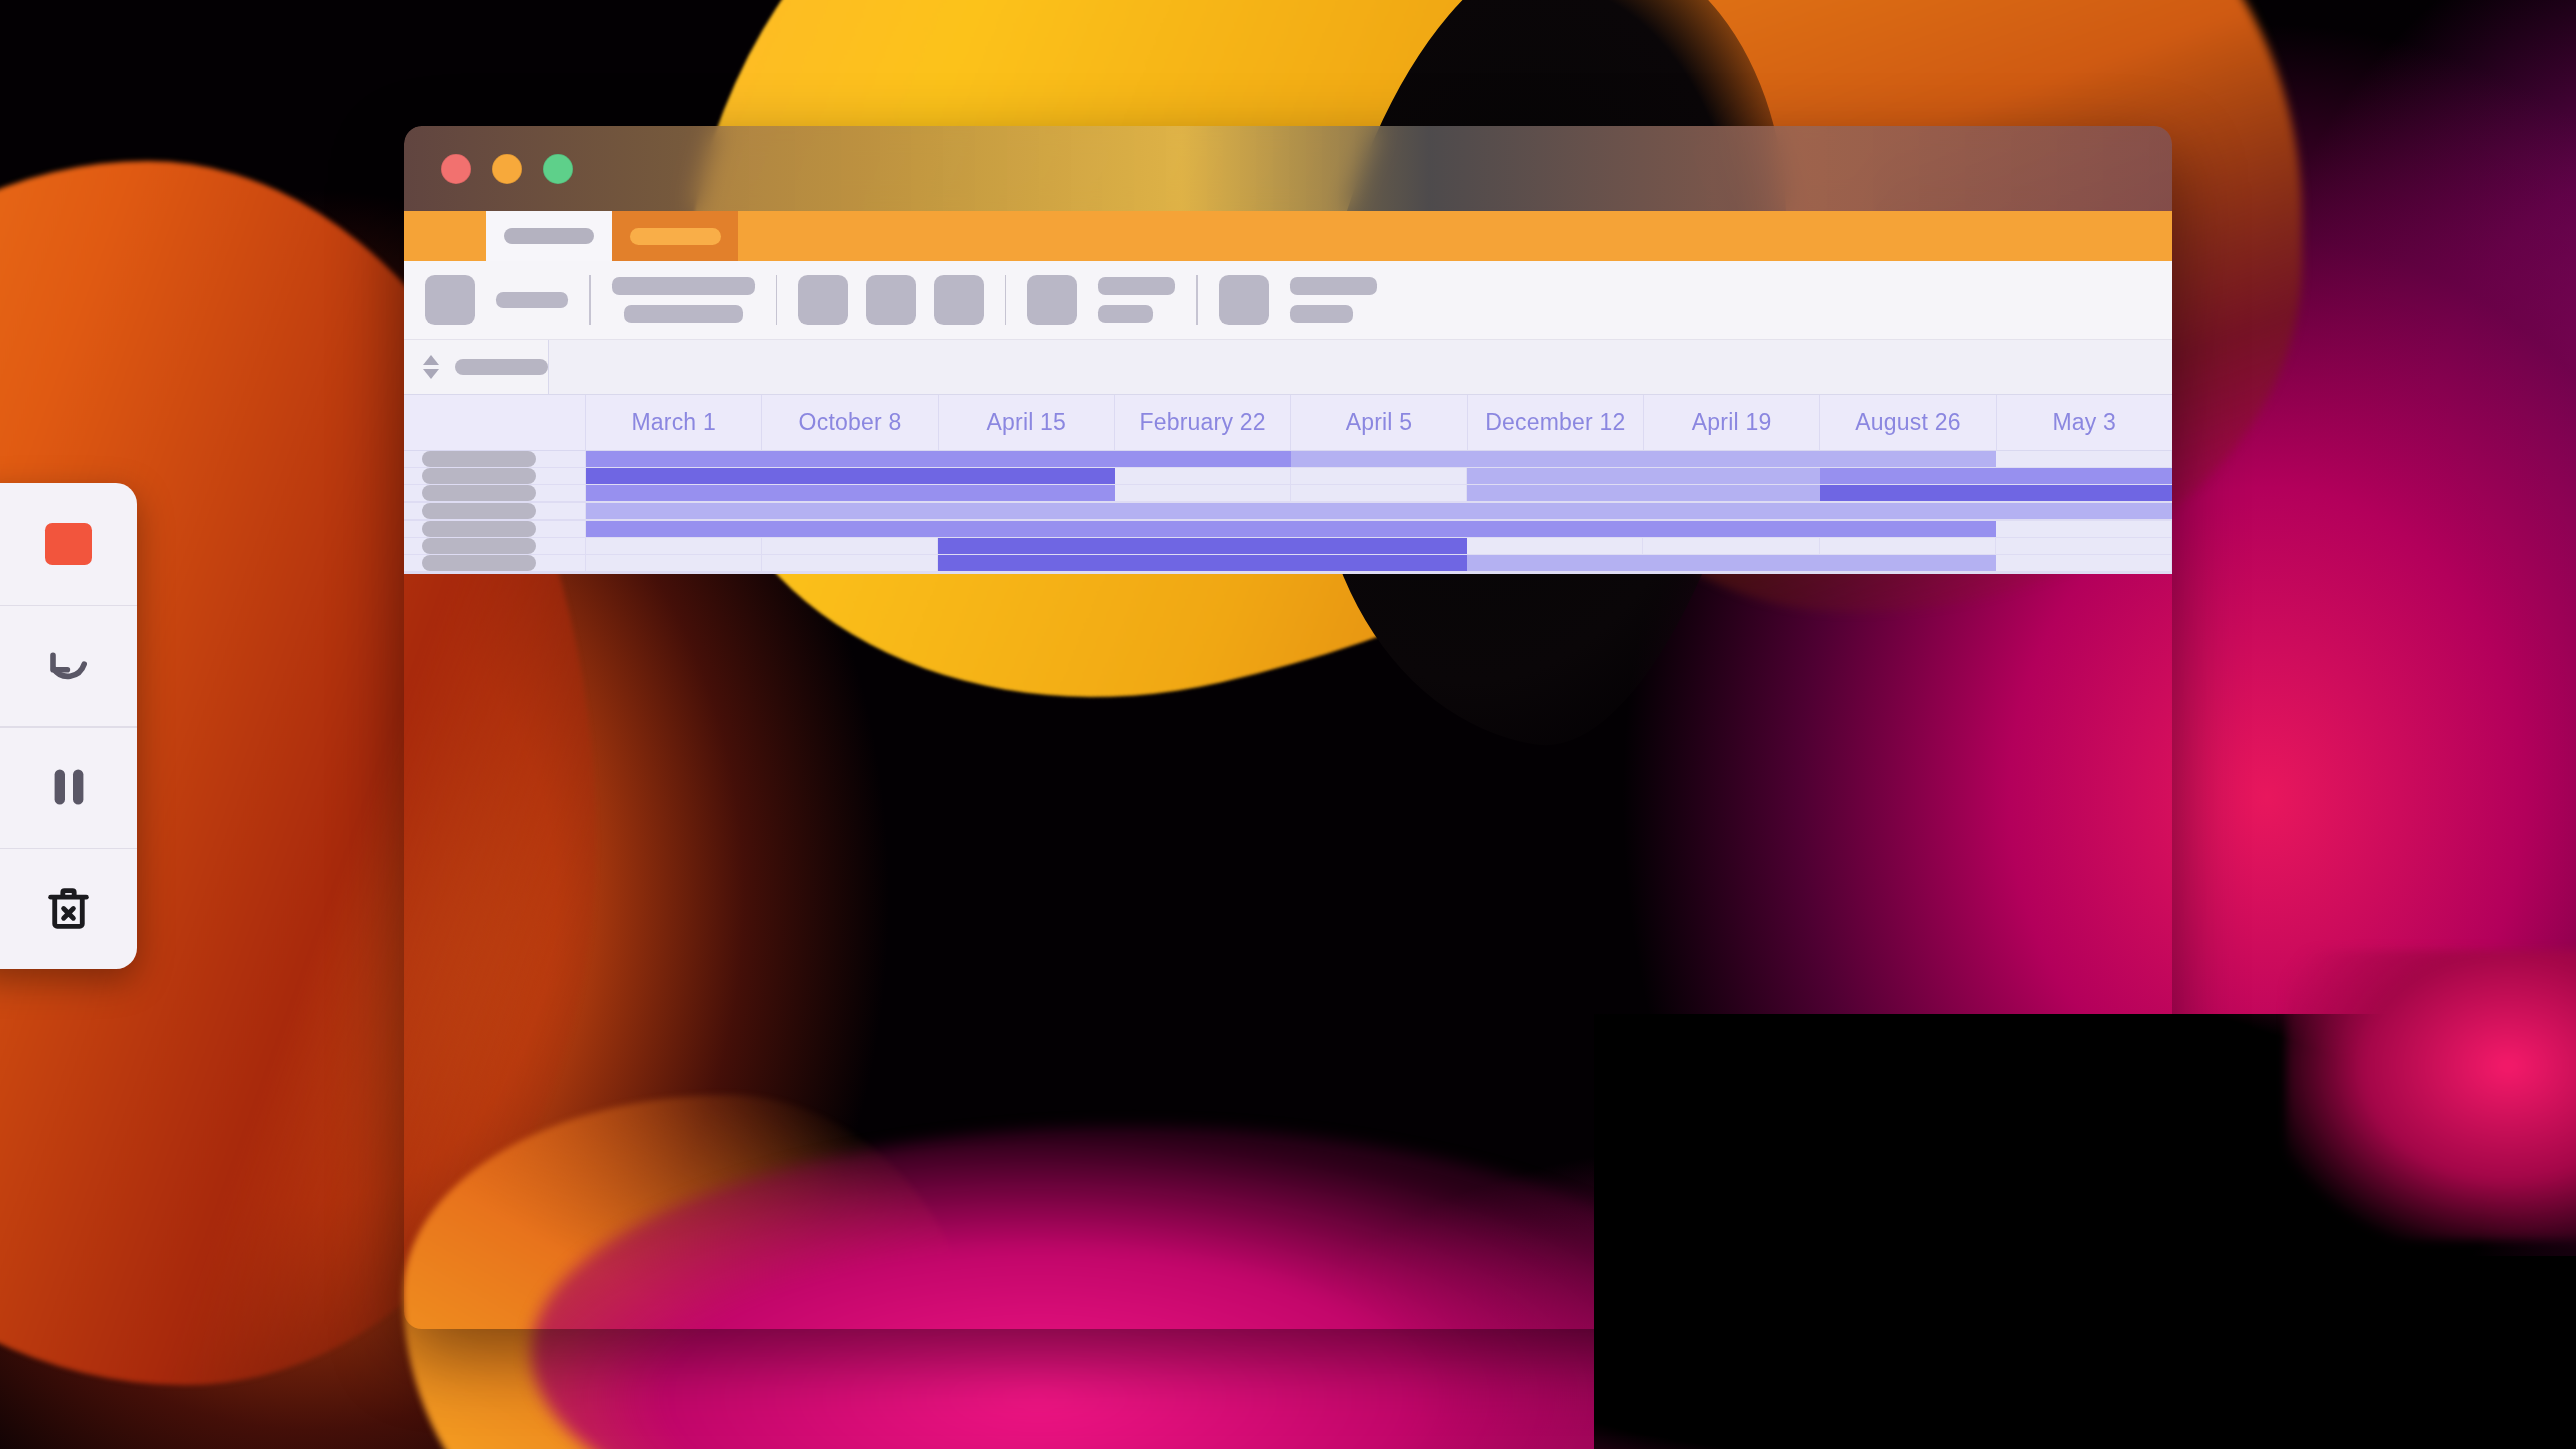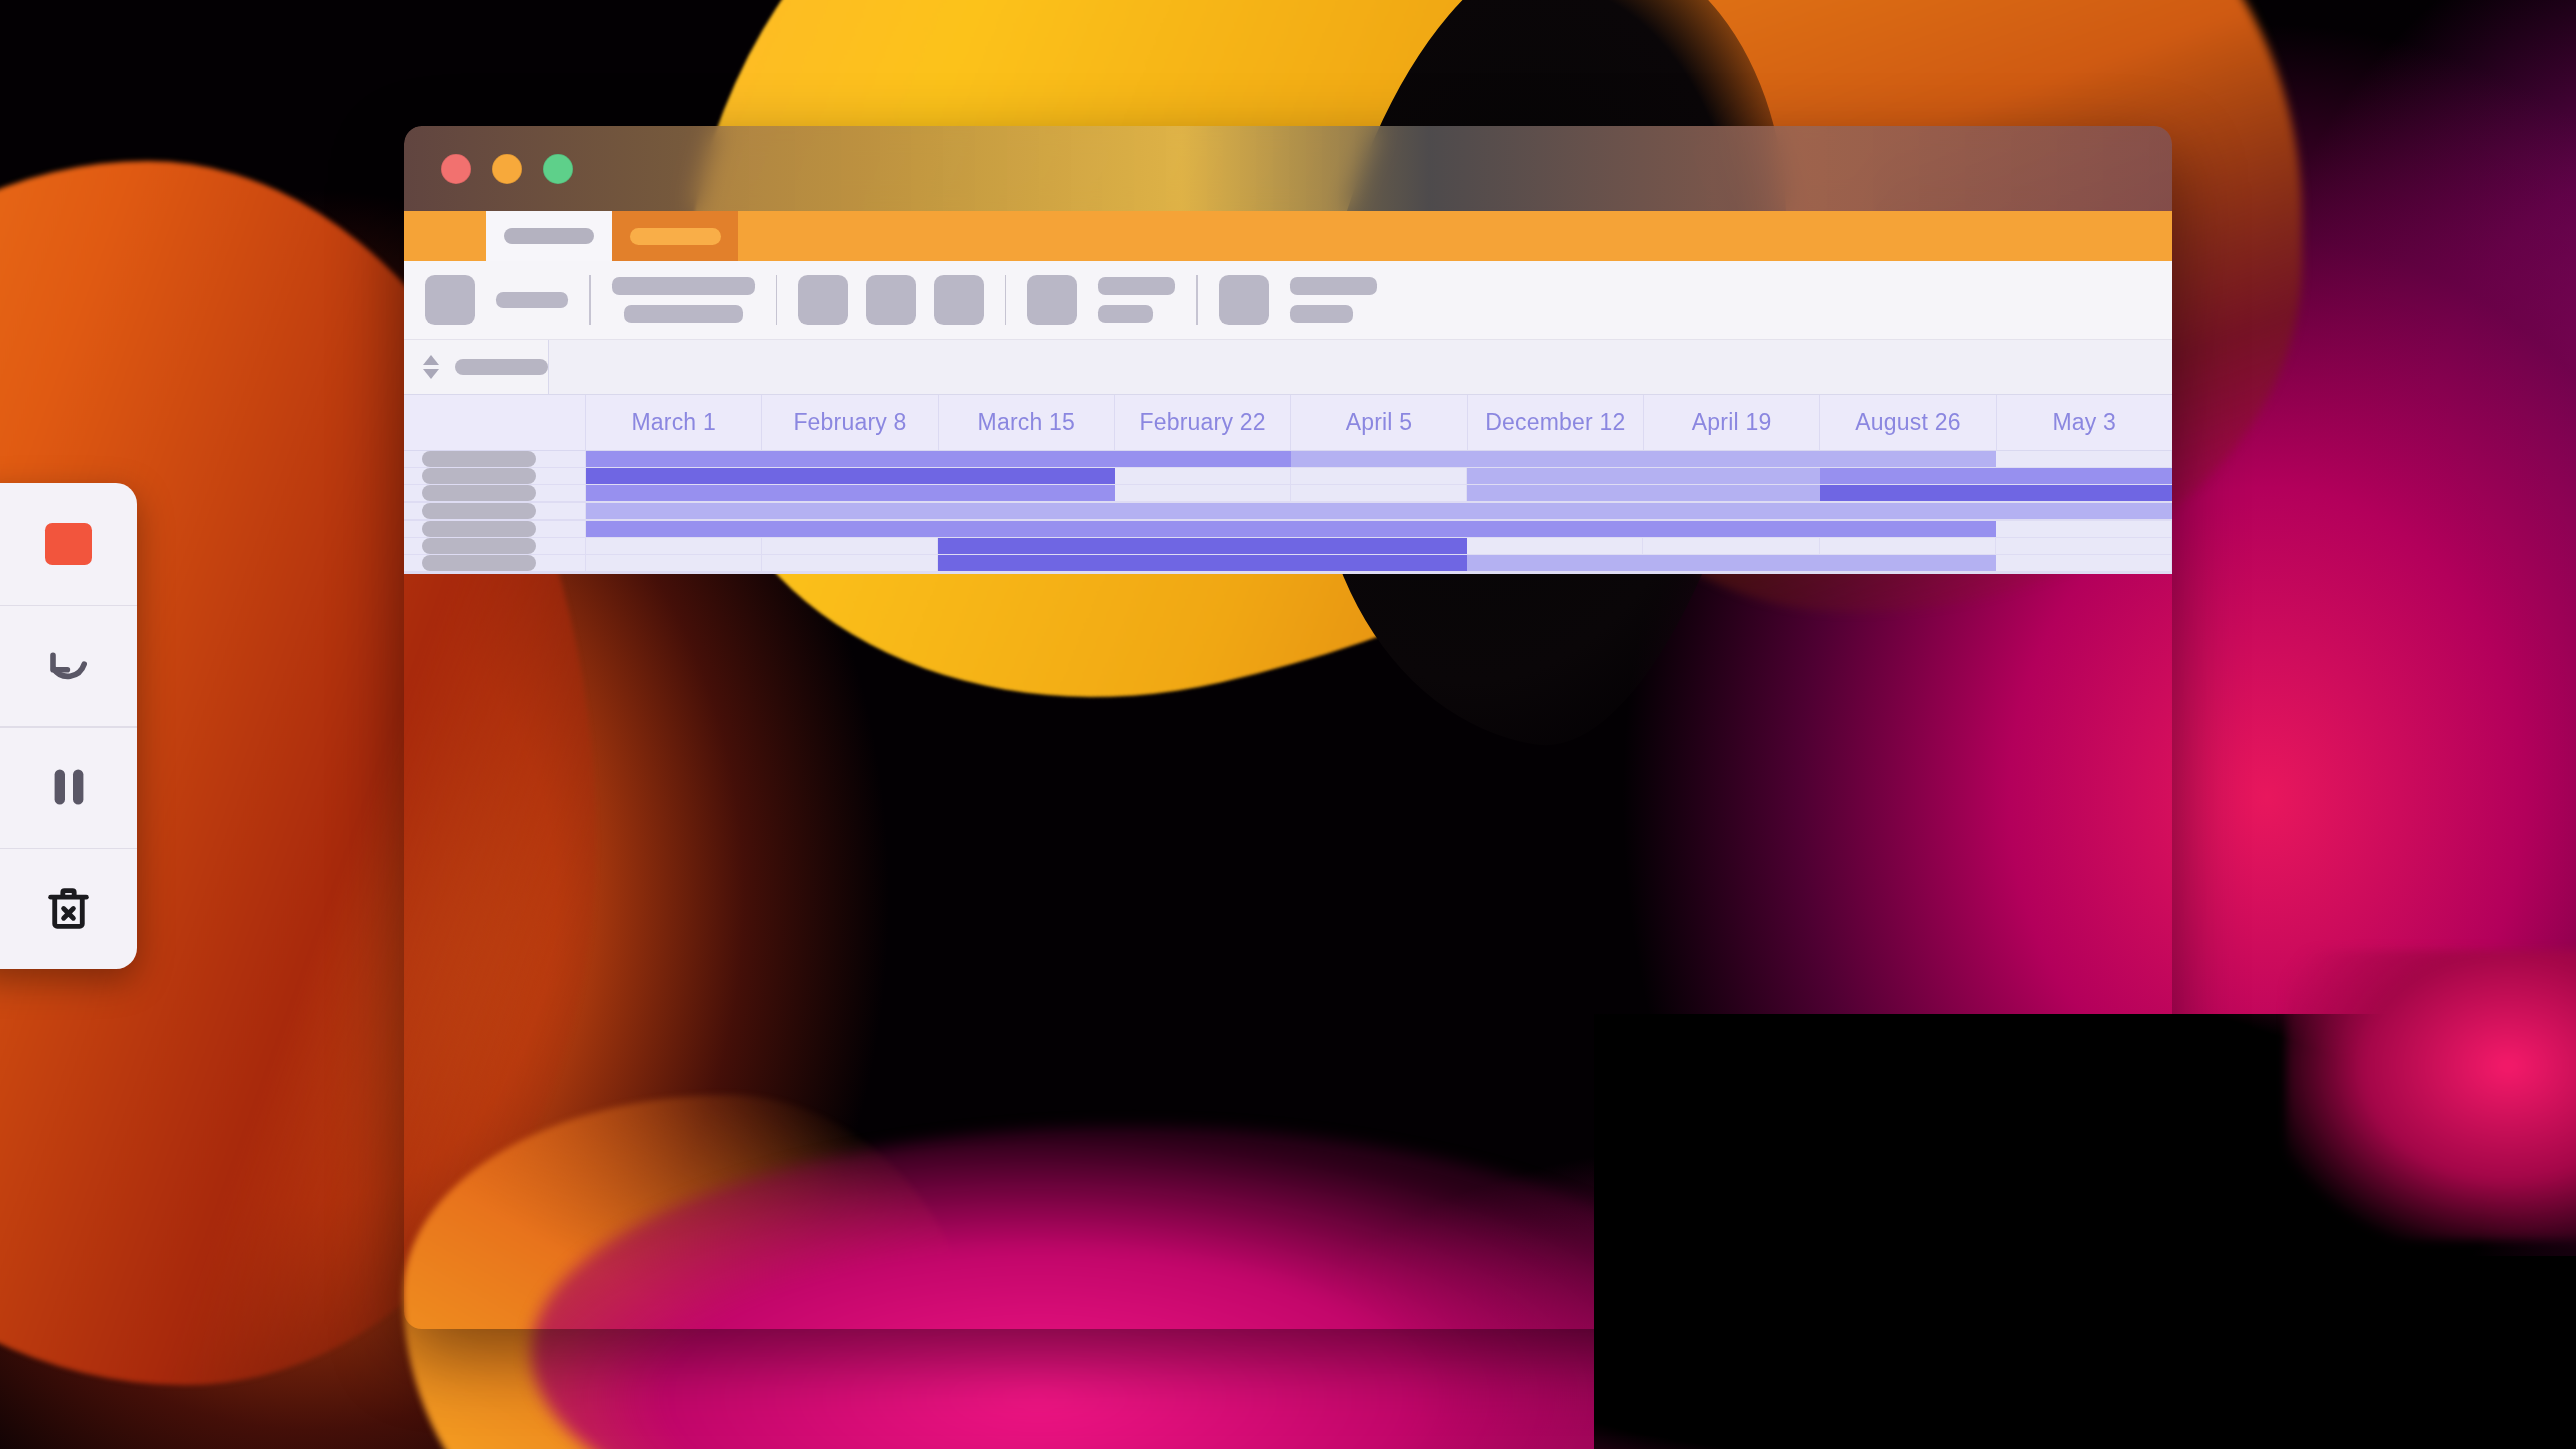--- a/index.html
+++ b/index.html
@@ -426,22 +426,22 @@
         </span>
         <span id="sort-label-ph"></span>
       </div>
       <div id="sort-rest"></div>
     </div>
 
     <div id="gantt">
       <div id="gantt-head">
         <div class="gh-corner"></div>
       <div class="gh-cell">March 1</div>
-          <div class="gh-cell">February 8</div>
-          <div class="gh-cell">March 15</div>
+          <div class="gh-cell">October 8</div>
+          <div class="gh-cell">April 15</div>
           <div class="gh-cell">February 22</div>
           <div class="gh-cell">April 5</div>
           <div class="gh-cell">December 12</div>
           <div class="gh-cell">April 19</div>
           <div class="gh-cell">August 26</div>
           <div class="gh-cell">May 3</div>
         </div>
       <div id="gantt-body">
           <div class="g-row">
             <div class="g-label-cell">

